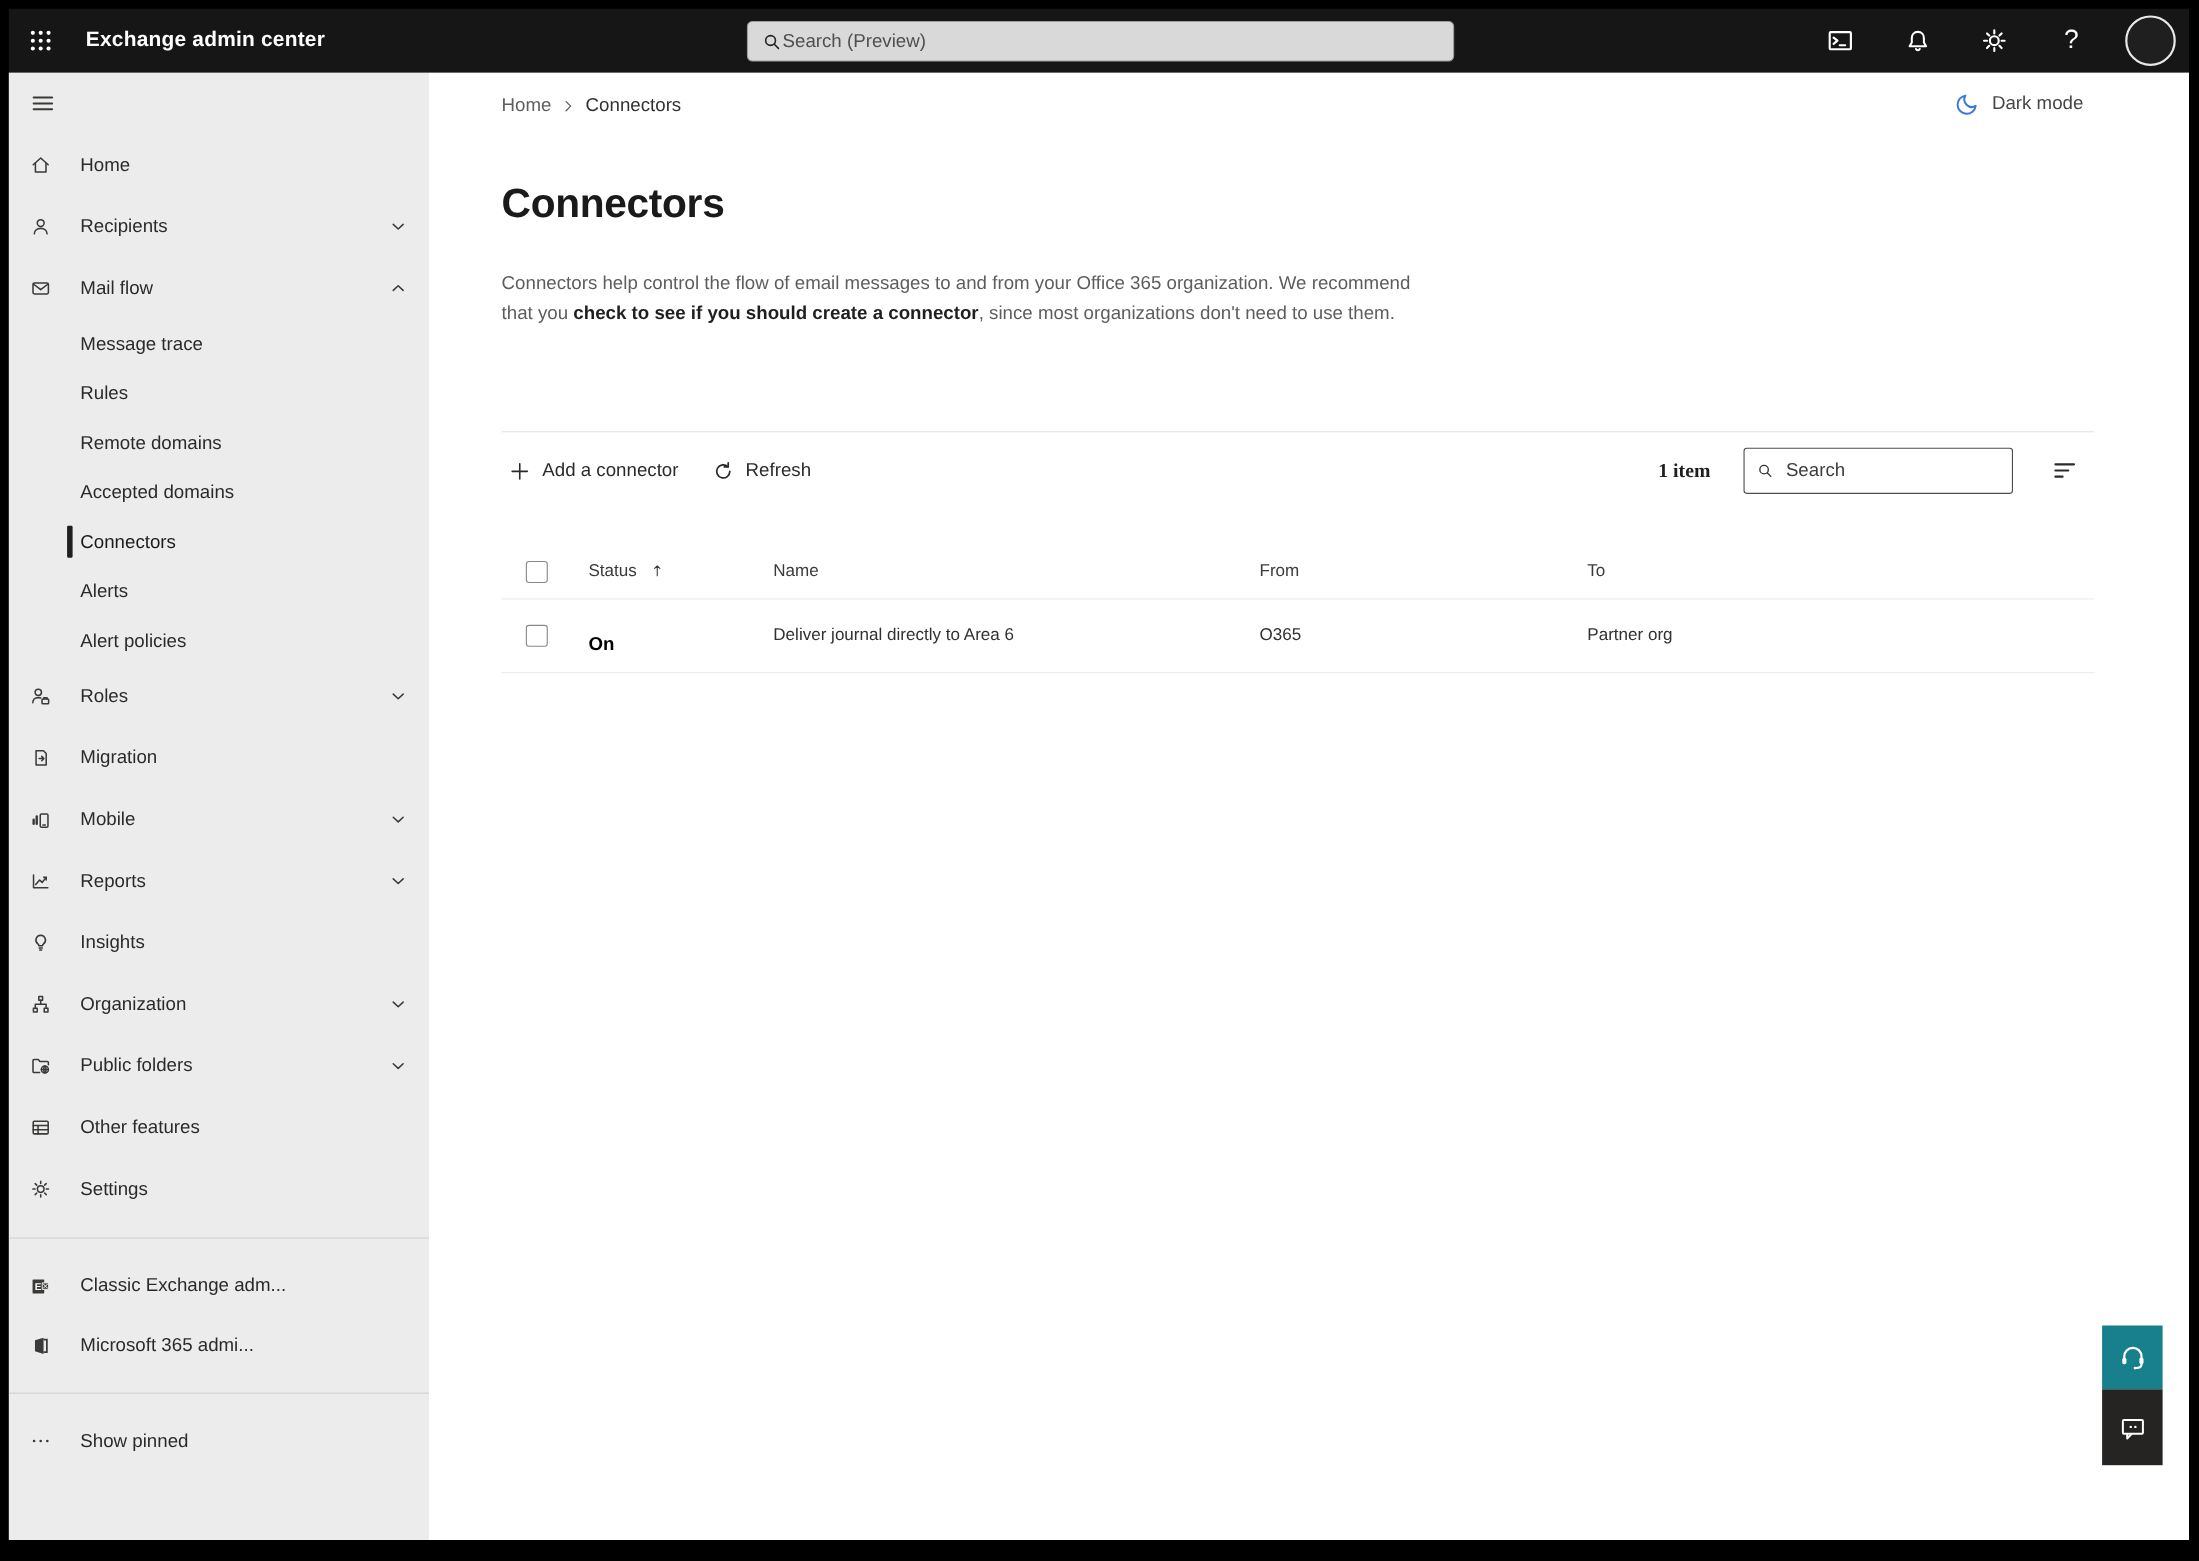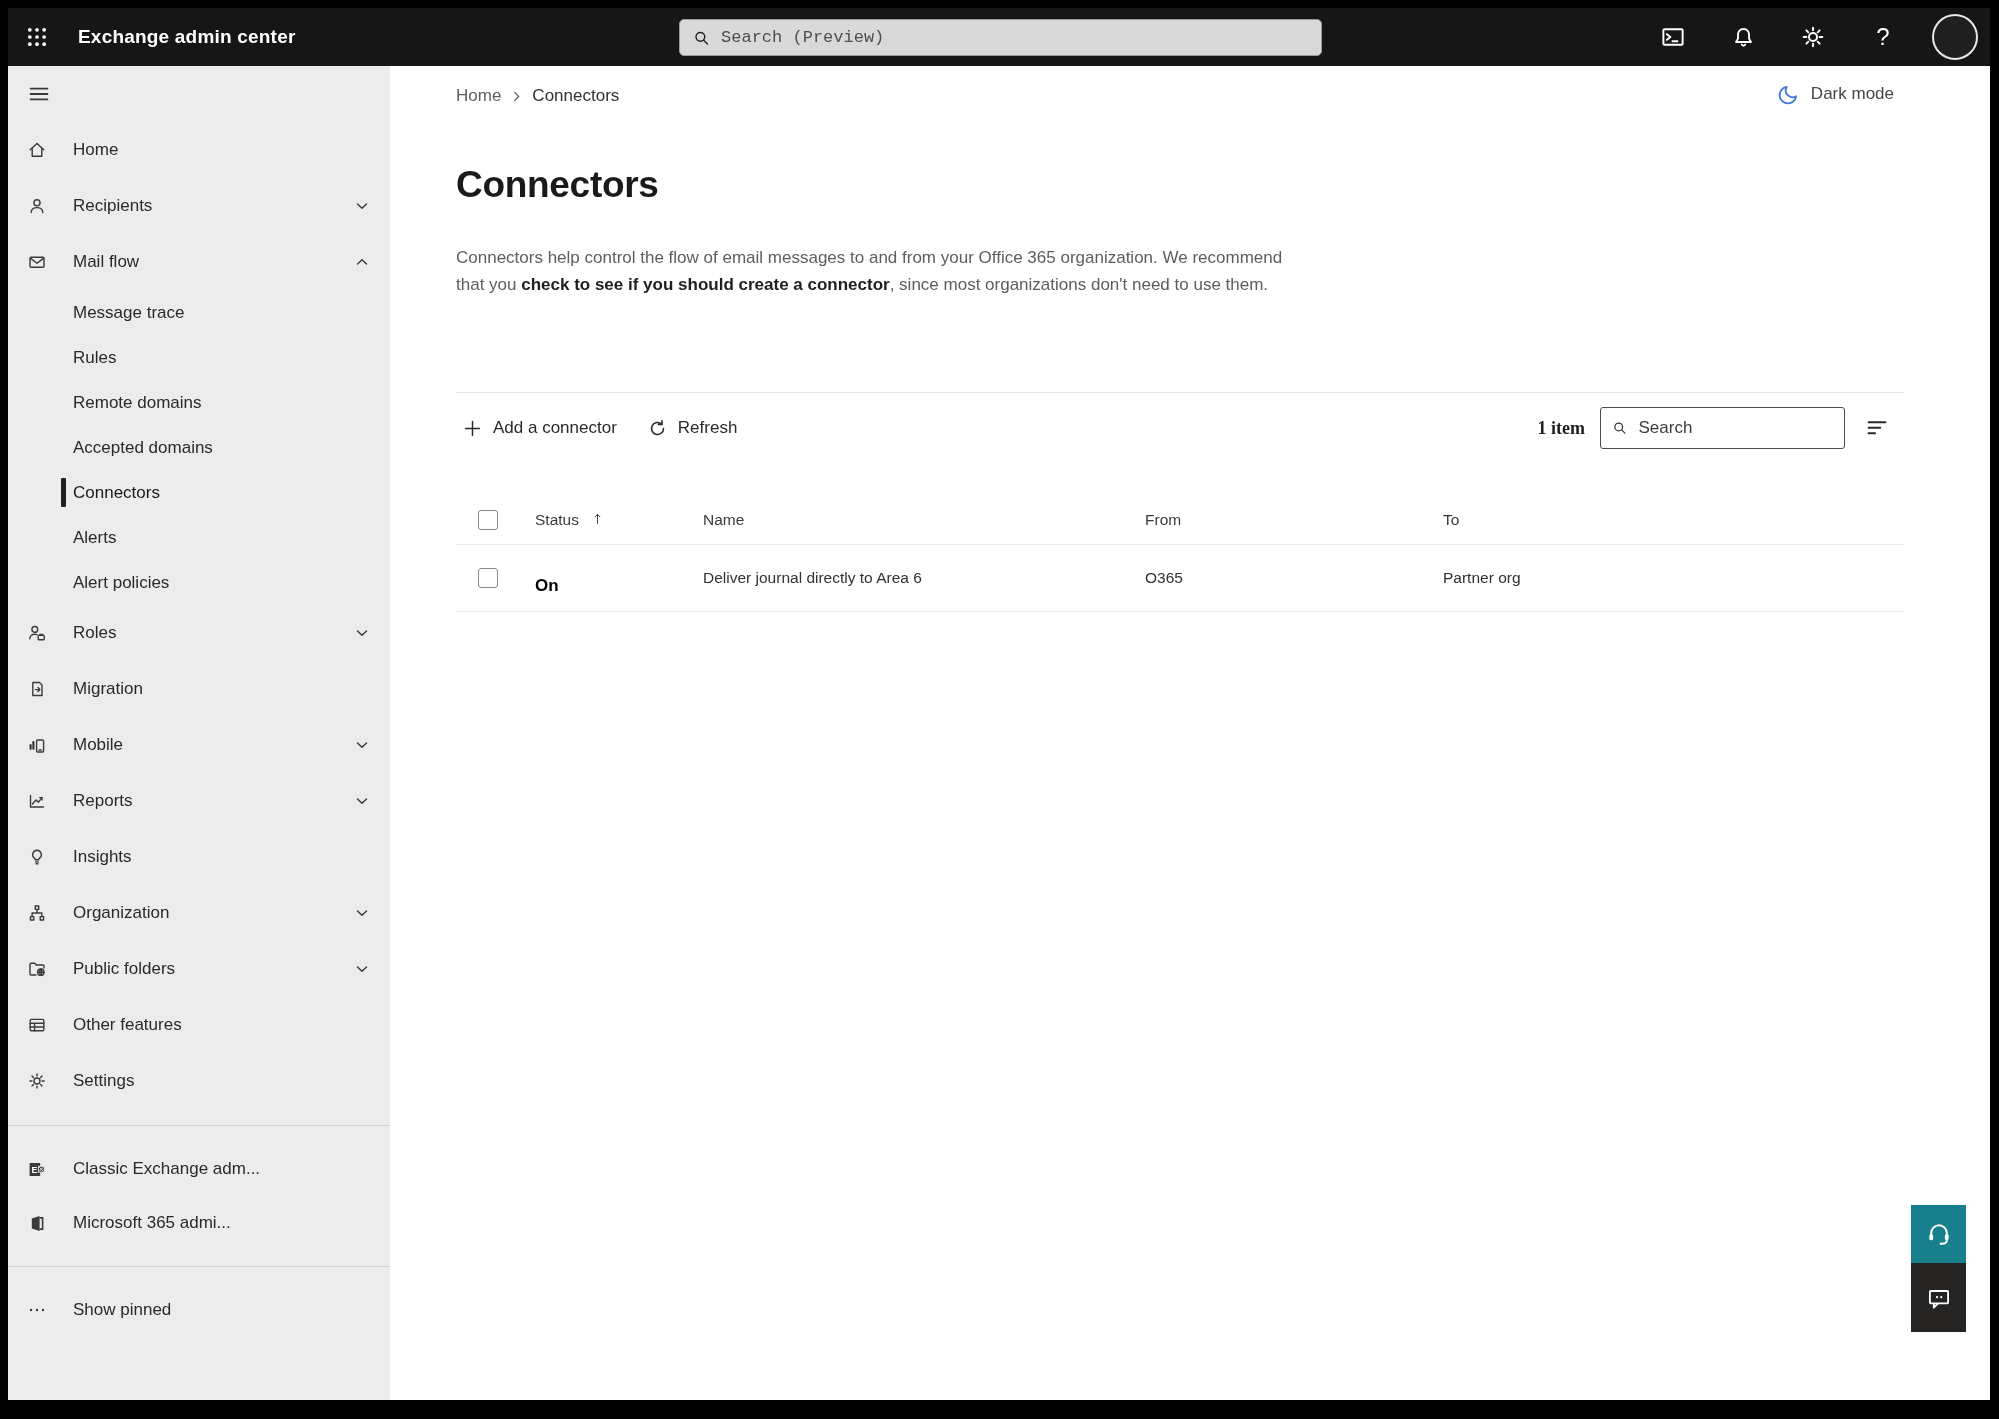--- a/index.html
+++ b/index.html
@@ -5,21 +5,21 @@
   * { margin:0; padding:0; box-sizing:border-box; }
   html,body { width:1999px; height:1419px; }
   body { font-family:"Liberation Sans", sans-serif; background:#000; position:relative; overflow:hidden; }
   .frame { position:absolute; inset:0; background:#000; }
 
   
   .topbar { position:absolute; left:8px; top:8px; right:9px; height:58px; background:#161616; display:flex; align-items:center; }
   .waffle { width:58px; height:58px; display:flex; align-items:center; justify-content:center; cursor:pointer; }
   .app-title { color:#fff; font-size:19px; font-weight:700; letter-spacing:.2px; margin-left:12px; }
   .top-search { position:absolute; left:671px; top:11px; width:643px; height:37px; background:#d9d9d9; border:1px solid #9b9b9b; border-radius:5px; display:flex; align-items:center; padding:0 12px; }
-  .top-search input { border:none; outline:none; background:transparent; font-size:17px; color:#3a3a3a; width:100%; margin-left:10px; font-family:Liberation Mono, monospace; }
+  .top-search input { border:none; outline:none; background:transparent; font-size:17px; color:#3a3a3a; width:100%; font-family:Liberation Sans, sans-serif; }
   .top-search input::placeholder { color:#4f4f4f; }
   .top-icons { position:absolute; right:12px; top:0; height:58px; display:flex; align-items:center; gap:28px; }
   .top-icon-btn { width:42px; height:42px; display:flex; align-items:center; justify-content:center; cursor:pointer; }
   .help-q { color:#fff; font-size:24px; font-weight:400; }
   .avatar { width:46px; height:46px; border-radius:50%; border:2px solid #e8e8e8; background:#1f1f1f; cursor:pointer; }
 
   
   .sidebar { position:absolute; left:8px; top:66px; width:382px; bottom:19px; background:#ececec; overflow:hidden; }
   .hamburger { height:56px; display:flex; align-items:center; padding-left:19px; cursor:pointer; }
   .nav-item { position:relative; height:56px; display:flex; align-items:center; cursor:pointer; color:#2b2a29; font-size:17px; }
@@ -44,21 +44,21 @@
   .darkmode { position:absolute; right:96px; top:16px; display:flex; align-items:center; gap:10px; cursor:pointer; }
   .darkmode-label { font-size:17px; color:#484644; }
   .page-title { position:absolute; left:66px; top:98px; font-size:37px; font-weight:700; color:#1a1a1a; letter-spacing:-.3px; }
   .page-desc { position:absolute; left:66px; top:178px; width:845px; font-size:17px; line-height:1.6; color:#5f5d5b; }
   .desc-link { color:#1f1f1f; font-weight:700; cursor:pointer; }
   .rule { position:absolute; left:66px; right:86px; top:326px; height:1px; background:#e6e5e4; }
 
   .toolbar { position:absolute; left:66px; right:86px; top:334px; height:56px; }
   .tb-left { position:absolute; left:6px; top:0; height:56px; display:flex; align-items:center; gap:30px; }
   .tb-btn { display:flex; align-items:center; gap:10px; font-size:17px; color:#2b2a29; cursor:pointer; background:none; border:none; font-family:"Liberation Sans",sans-serif; }
-  .tb-right { position:absolute; right:10px; top:0; height:56px; display:flex; align-items:center; gap:15px; }
+  .tb-right { position:absolute; right:10px; top:0; height:56px; display:flex; align-items:center; gap:30px; }
   .item-count { font-family:"Liberation Serif", serif; font-weight:700; font-size:18px; color:#201f1e; }
   .list-search { width:245px; height:42px; border:1px solid #4f4e4d; border-radius:3px; display:flex; align-items:center; padding:0 10px; background:#fff; }
   .list-search input { border:none; outline:none; width:100%; margin-left:10px; font-size:17px; color:#323130; font-family:"Liberation Sans",sans-serif; }
   .list-search input::placeholder { color:#3d3c3b; }
   .filter-btn { width:34px; height:34px; display:flex; align-items:center; justify-content:center; cursor:pointer; }
 
   .tablewrap { position:absolute; left:66px; right:86px; top:429px; }
   .trow { display:grid; grid-template-columns:57px 168px 442px 298px 1fr; align-items:center; padding-left:22px; }
   .thead { height:50px; border-bottom:1px solid #edebe9; font-size:15.5px; color:#3b3a39; }
   .tbody-row { height:67px; border-bottom:1px solid #edebe9; font-size:15.5px; color:#323130; }

